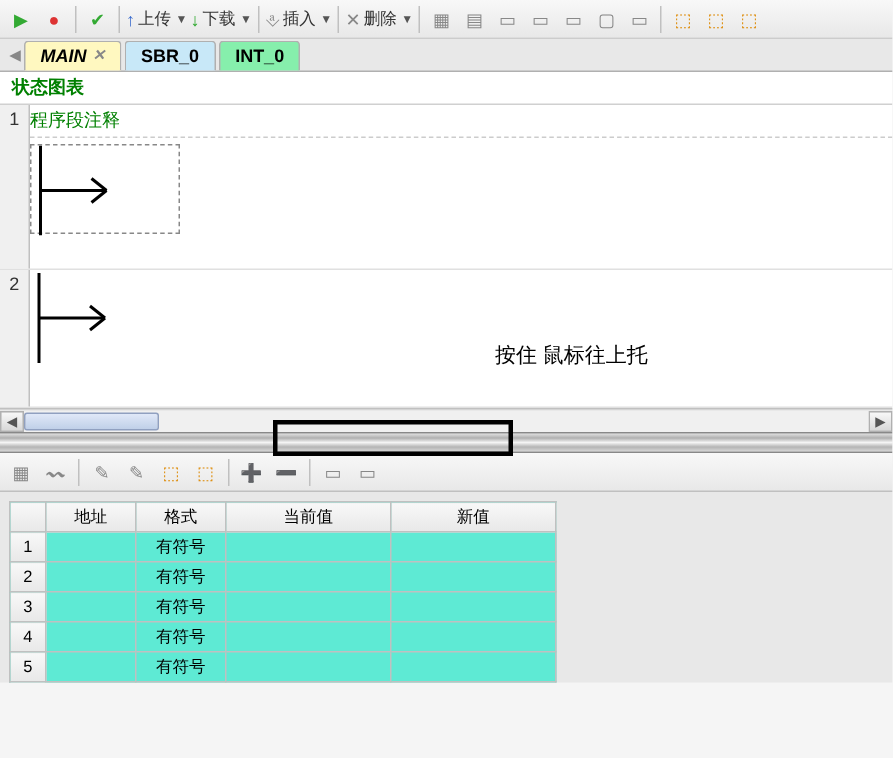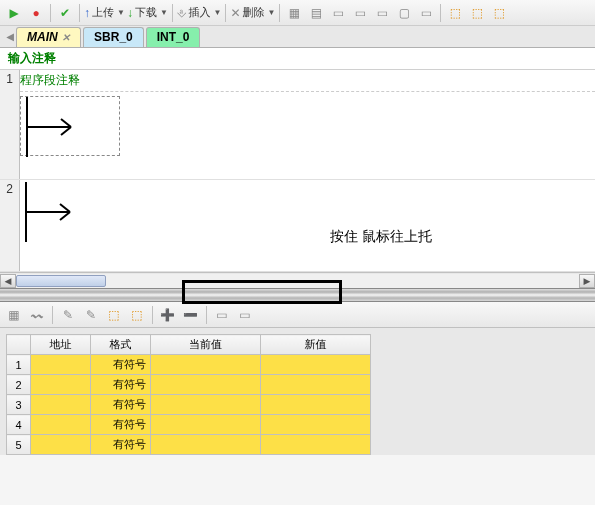--- a/index.html
+++ b/index.html
@@ -43,22 +43,22 @@
 
 
 .splitter { height: 14px; background: linear-gradient(#e0e0e0, #b0b0b0, #f4f4f4, #b4b4b4, #d8d8d8); cursor: ns-resize; border-top: 1px solid #888; border-bottom: 1px solid #888; }
 
 
 .status-panel { background: #e8e8e8; }
 .panel-title { padding: 3px 6px; background: linear-gradient(#f0f0f0,#d8d8d8); border-bottom: 1px solid #b0b0b0; }
 .panel-toolbar { height: 26px; background: linear-gradient(#f8f8f8,#e8e8e8); border-bottom: 1px solid #c0c0c0; display: flex; align-items: center; padding: 0 4px; gap: 3px; }
 
 
-.grid { border-collapse: collapse; background: #fde047; margin: 6px; }
-.grid th, .grid td { border: 1px solid #c0c0c0; padding: 2px 4px; height: 18px; font-size: 11px; text-align: right; }
+.grid { border-collapse: collapse; background: #5eead4; margin: 6px; }
+.grid th, .grid td { border: 1px solid #c0c0c0; padding: 2px 4px; height: 18px; font-size: 11px; text-align: center; }
 .grid th { background: linear-gradient(#f8f8f8,#e8e8e8); font-weight: normal; text-align: center; }
 .grid .rowhead { background: linear-gradient(#f8f8f8,#e8e8e8); text-align: center; width: 24px; }
 .grid .corner { background: linear-gradient(#f8f8f8,#e8e8e8); }
 .col-addr { width: 60px; }
 .col-fmt { width: 60px; }
 .col-cur { width: 110px; }
 .col-new { width: 110px; }
 
 
 .ico-green { color: #3a3; }
@@ -146,21 +146,21 @@
   </div>
   <div class="tab sbr">
     <span>SBR_0</span>
   </div>
   <div class="tab int">
     <span>INT_0</span>
   </div>
 </div>
 
 <div class="editor" style="height:224px;">
-  <div class="comment-main">输入注释</div>
+  <div class="comment-main">状态图表</div>
 
   <div class="rung" style="height:110px;">
     <div class="rung-num">1</div>
     <div class="rung-body">
       <div class="rung-comment">程序段注释</div>
       <div class="ladder-sym">
         <svg width="100" height="60">
           <line x1="6" y1="0" x2="6" y2="60" stroke="#000" stroke-width="2"></line>
           <line x1="6" y1="30" x2="50" y2="30" stroke="#000" stroke-width="2"></line>
           <line x1="50" y1="30" x2="40" y2="22" stroke="#000" stroke-width="2"></line>

